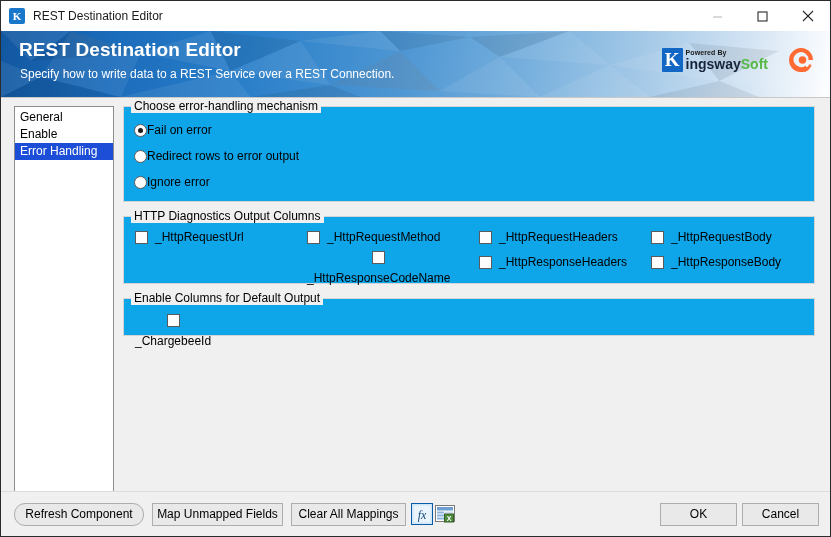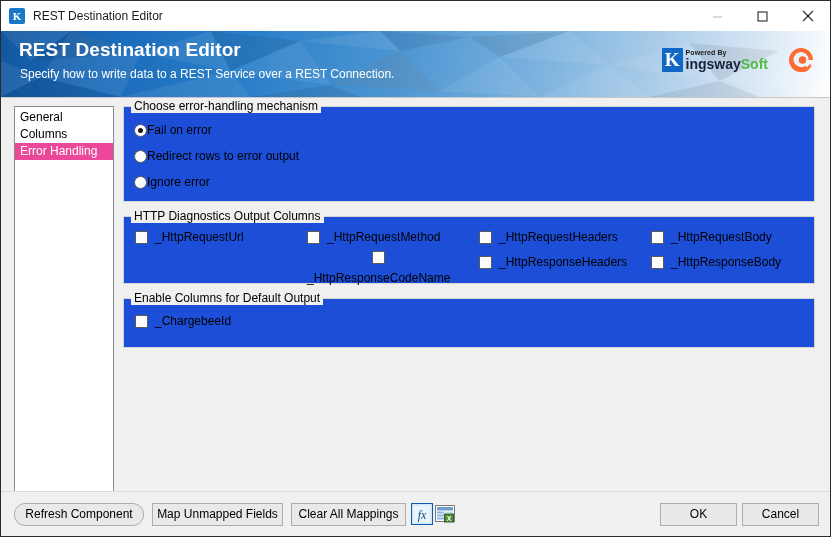--- a/index.html
+++ b/index.html
@@ -168,51 +168,51 @@
   }
   .side-item {
     height: 17px;
     line-height: 17px;
     padding-left: 5px;
     font-size: 12px;
     color: #000;
     white-space: nowrap;
   }
   .side-item.selected {
-    background: #ec4899;
+    background: #1d4ed8;
     color: #ffffff;
   }
 
   .panel {
     position: absolute;
     left: 122px;
     right: 15px;
     background: transparent;
   }
   .groupbox {
     position: absolute;
     left: 0;
     right: 0;
     border: 1px solid #d4d4d4;
-    background: #1d4ed8;
+    background: #0ea5e9;
     box-sizing: border-box;
   }
   .gb-title {
     position: absolute;
     top: -8px;
     left: 7px;
     background: #f0f0f0;
     padding: 0 3px;
     font-size: 12px;
     color: #000;
     white-space: nowrap;
   }
   #gb-error  { top: 8px;   height: 96px; }
   #gb-http   { top: 118px; height: 68px; }
-  #gb-enable { top: 200px; height: 50px; }
+  #gb-enable { top: 200px; height: 38px; }
 
   
   .radio-row {
     position: absolute;
     left: 10px;
     display: flex;
     align-items: center;
     font-size: 12px;
   }
   .radio {
@@ -365,21 +365,21 @@
         <path d="M27 31.5a12 12 0 0 0 5-5" stroke="#ff6a33" stroke-width="2" fill="none" stroke-linecap="round"></path>
         <path d="M25 35a16 16 0 0 0 8-7" stroke="#ff6a33" stroke-width="2" fill="none" stroke-linecap="round"></path>
       </svg>
     </div>
   </div>
 
   <div class="content">
 
     <div class="sidebar">
       <div class="side-item">General</div>
-      <div class="side-item">Columns</div>
+      <div class="side-item">Enable</div>
       <div class="side-item selected">Error Handling</div>
     </div>
 
     <div class="panel" style="top:0;bottom:0;">
 
       <div class="groupbox" id="gb-error">
         <div class="gb-title">Choose error-handling mechanism</div>
         <div class="radio-row" style="top:16px;">
           <span class="radio checked"></span>
           <span>Fail on error</span>
@@ -423,21 +423,21 @@
           <span>_HttpResponseHeaders</span>
         </div>
         <div class="cbox-row" style="left:527px;top:38px;">
           <span class="cbox"></span>
           <span>_HttpResponseBody</span>
         </div>
       </div>
 
       <div class="groupbox" id="gb-enable">
         <div class="gb-title">Enable Columns for Default Output</div>
-        <div class="cbox-row" style="left:11px;top:15px;">
+        <div class="cbox-row" style="left:11px;top:15px;flex-direction:column;">
           <span class="cbox"></span>
           <span>_ChargebeeId</span>
         </div>
       </div>
 
     </div>
   </div>
 
   <div class="footer">
     <div class="btn" id="btn-refresh">Refresh Component</div>

